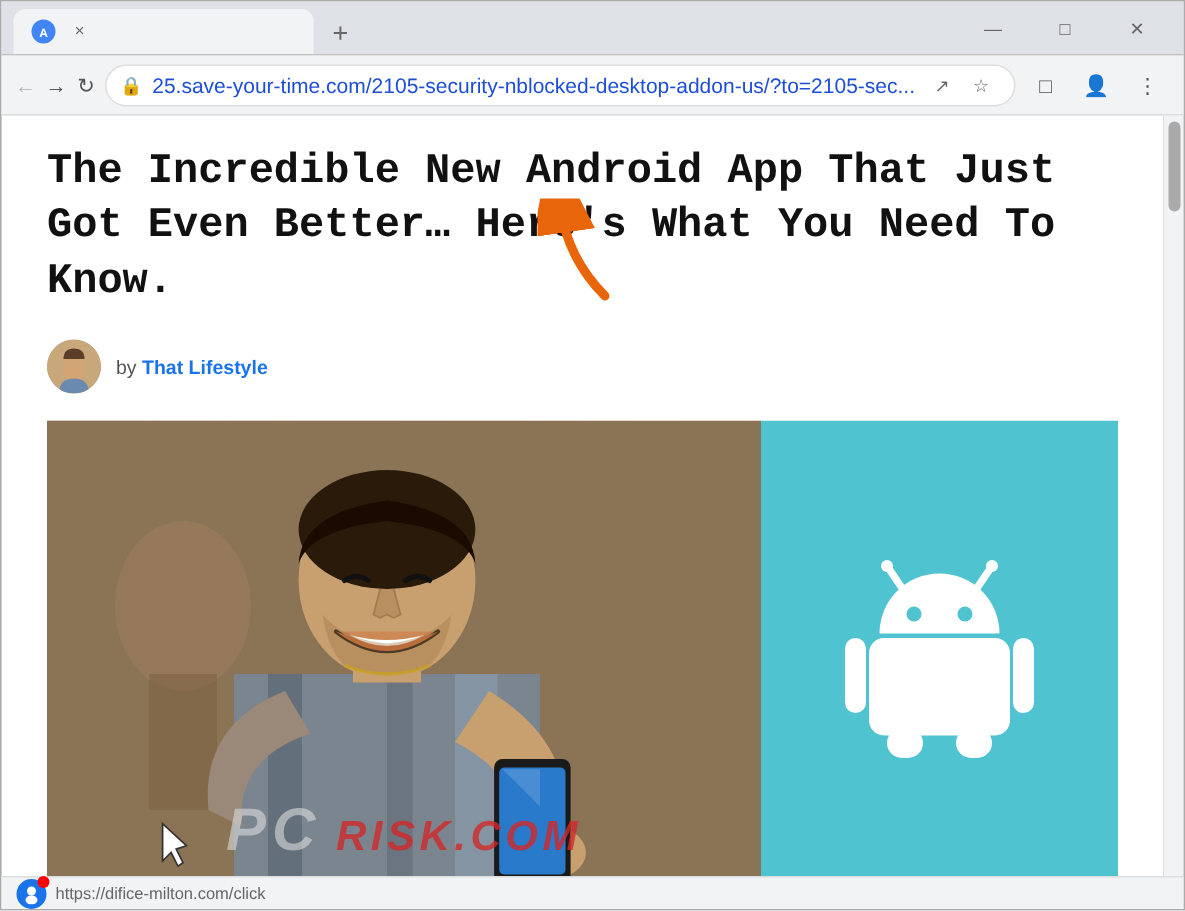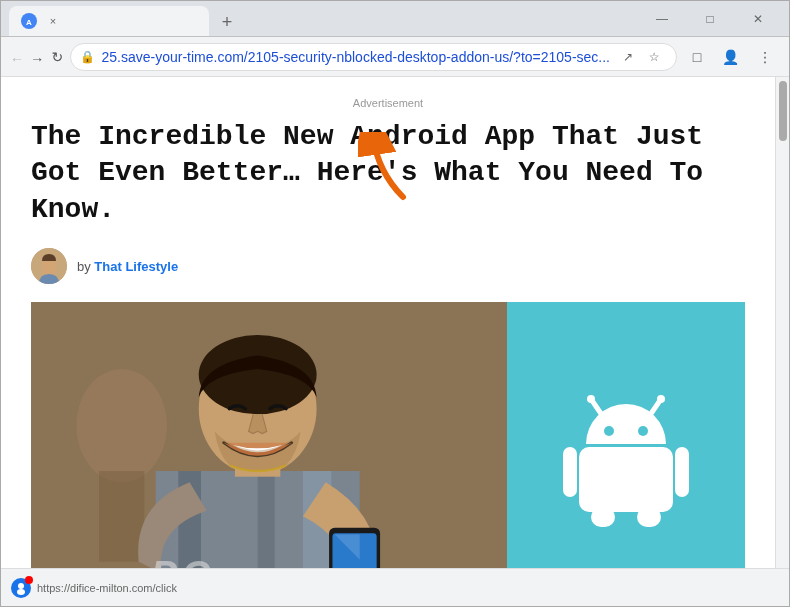--- a/index.html
+++ b/index.html
@@ -306,21 +306,21 @@
       position: absolute;
       top: 55px;
       left: 50%;
       transform: translateX(-50%);
       z-index: 10;
       pointer-events: none;
     }
 
     
     .status-bar {
-      height: 38px;
+      height: 22px;
       background: #f1f3f4;
       border-top: 1px solid #ddd;
       display: flex;
       align-items: center;
       padding: 0 10px;
       font-size: 11px;
       color: #666;
     }
 
     .status-icon {
@@ -416,21 +416,20 @@
           <defs>
             <marker id="arrowhead" markerWidth="10" markerHeight="7" refX="3" refY="3.5" orient="auto">
               <polygon points="0 0, 10 3.5, 0 7" fill="#e8650a"></polygon>
             </marker>
           </defs>
 
           <path d="M 45 65 Q 20 40 15 5" stroke="#e8650a" stroke-width="6" fill="none" marker-end="url(#arrowhead)" stroke-linecap="round"></path>
         </svg>
       </div>
 
-      <div class="advertisement-label">Advertisement</div>
 
       <h1 class="article-title">The Incredible New Android App That Just Got Even Better… Here's What You Need To Know.</h1>
 
       <div class="author-row">
         <div class="author-avatar">
 
           <svg width="36" height="36" viewBox="0 0 36 36">
             <circle cx="18" cy="18" r="18" fill="#c8a87a"></circle>
 
             <circle cx="18" cy="13" r="7" fill="#d4a574"></circle>

